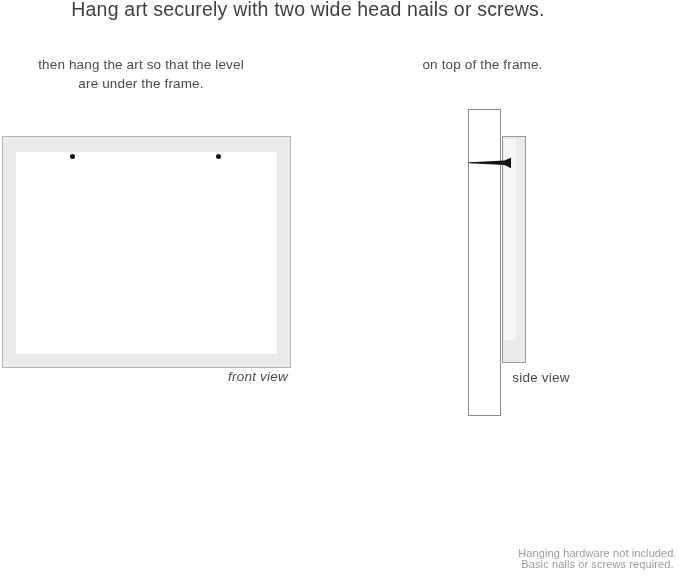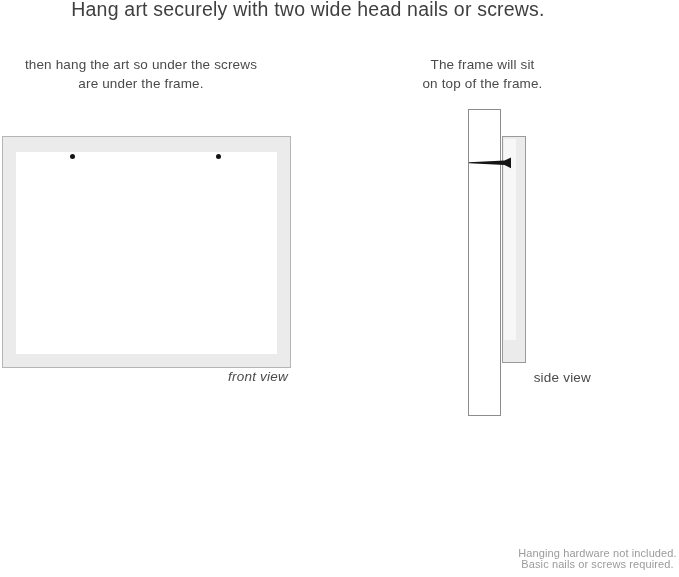--- a/index.html
+++ b/index.html
@@ -48,21 +48,21 @@
   .instruction-side{left:382px; top:56px; width:201px;}
   .view-label{
     text-align:center;
     font-size:13.5px;
     letter-spacing:0.2px;
     font-weight:300;
     color:var(--text-body);
     line-height:18.5px;
   }
   .label-front{left:158px; top:368px; width:200px;font-style:italic;}
-  .label-side{left:491px; top:369px; width:100px;text-align:right;}
+  .label-side{left:491px; top:369px; width:100px;}
   .frame-front{
     left:2px; top:136px; width:289px; height:232px;
     box-sizing:border-box;
     background:var(--frame-fill);
     border:1px solid var(--frame-border);
   }
   .art-area{
     left:13px; top:15px; width:261px; height:202px;
     background:var(--art-fill);
   }
@@ -103,26 +103,25 @@
   }
 </style>
 </head>
 <body>
 
 <div id="sheet">
 
   <div class="abs title">Hang art securely with two wide head nails or screws.</div>
 
   <div class="abs instruction instruction-front">
-    <div>then hang the art so under the screws</div>
+    <div>then hang the art so that the level</div>
     <div>are under the frame.</div>
   </div>
 
   <div class="abs instruction instruction-side">
-    <div>The frame will sit</div>
     <div>on top of the frame.</div>
   </div>
 
   <div class="abs frame-front">
     <div class="abs art-area"></div>
   </div>
   <div class="abs screw-dot screw-left"></div>
   <div class="abs screw-dot screw-right"></div>
   <div class="abs view-label label-front">front view</div>
 

